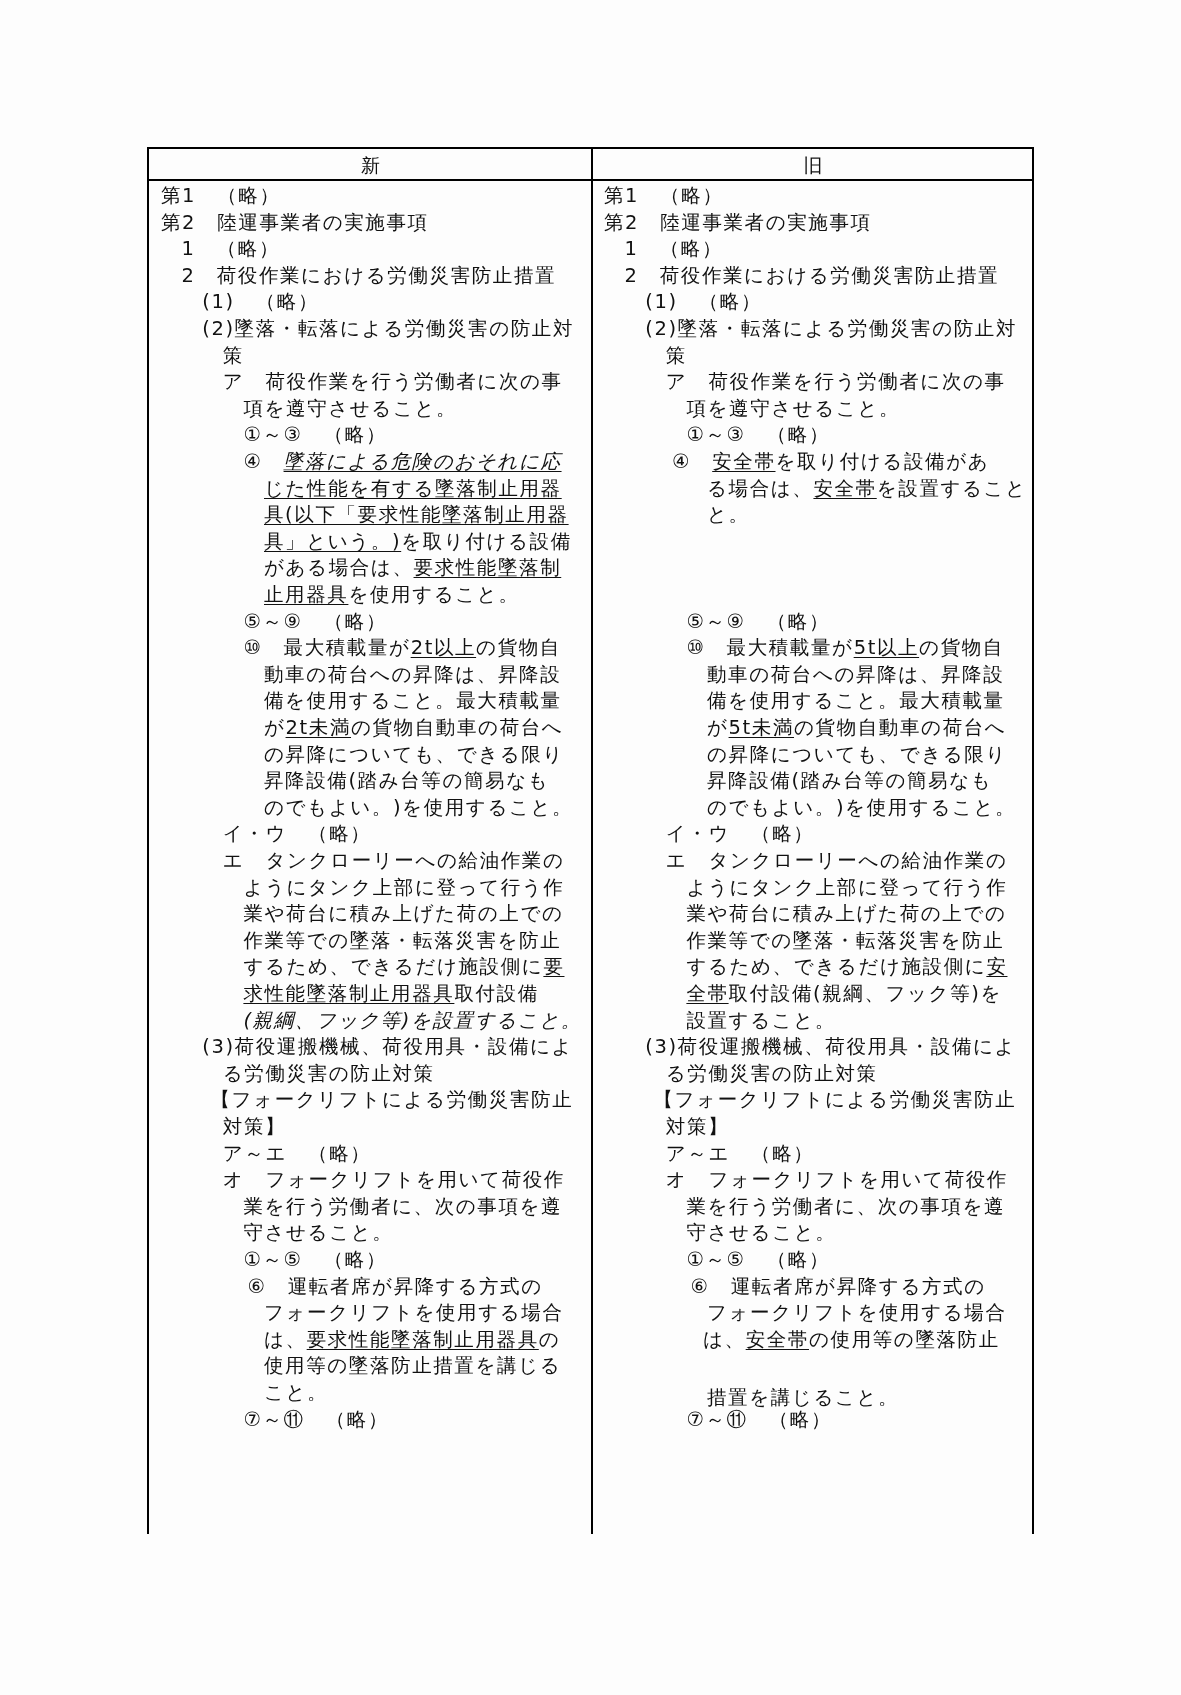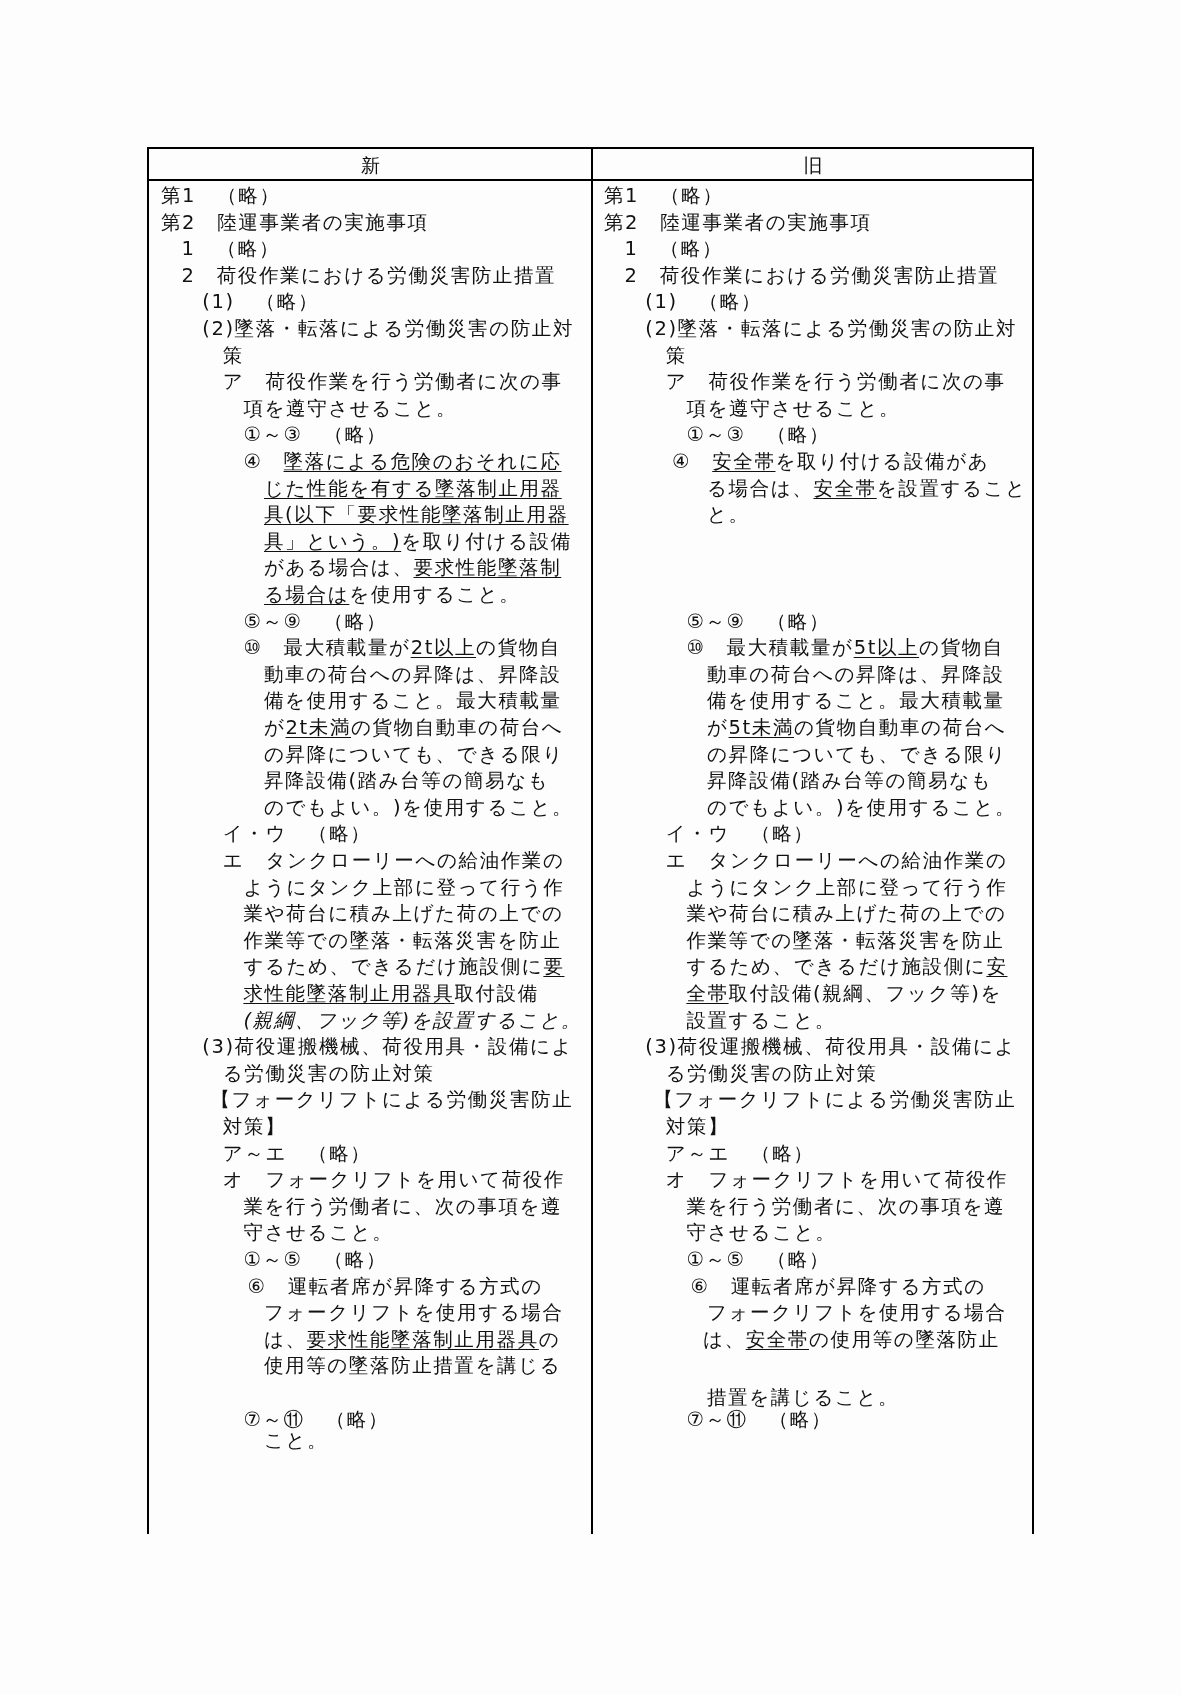--- a/index.html
+++ b/index.html
@@ -30,26 +30,26 @@
       <div class="line" style="top: 0px; left: 0px;"><span>第1　（略）</span></div>
       <div class="line" style="top: 26.6px; left: 0px;"><span>第2　陸運事業者の実施事項</span></div>
       <div class="line" style="top: 53.2px; left: 20.6px;"><span>1　（略）</span></div>
       <div class="line" style="top: 79.8px; left: 20.6px;"><span>2　荷役作業における労働災害防止措置</span></div>
       <div class="line" style="top: 106.4px; left: 41.2px;"><span>(1)　（略）</span></div>
       <div class="line" style="top: 133px; left: 41.2px;"><span>(2)墜落・転落による労働災害の防止対</span></div>
       <div class="line" style="top: 159.6px; left: 61.8px;"><span>策</span></div>
       <div class="line" style="top: 186.2px; left: 61.8px;"><span>ア　荷役作業を行う労働者に次の事</span></div>
       <div class="line" style="top: 212.8px; left: 82.4px;"><span>項を遵守させること。</span></div>
       <div class="line" style="top: 239.4px; left: 82.4px;"><span>①～③　（略）</span></div>
-      <div class="line" style="top: 266px; left: 82.4px;"><span>④　</span><span class="u">墜落による危険のおそれに応</span></div>
+      <div class="line" style="top: 266px; left: 82.4px; font-style: italic;"><span>④　</span><span class="u">墜落による危険のおそれに応</span></div>
       <div class="line" style="top: 292.6px; left: 103px;"><span class="u">じた性能を有する墜落制止用器</span></div>
       <div class="line" style="top: 319.2px; left: 103px;"><span class="u">具(以下「要求性能墜落制止用器</span></div>
       <div class="line" style="top: 345.8px; left: 103px;"><span class="u">具」という。)</span><span>を取り付ける設備</span></div>
       <div class="line" style="top: 372.4px; left: 103px;"><span>がある場合は、</span><span class="u">要求性能墜落制</span></div>
-      <div class="line" style="top: 399px; left: 103px;"><span class="u">る場合は</span><span>を使用すること。</span></div>
+      <div class="line" style="top: 399px; left: 103px;"><span class="u">止用器具</span><span>を使用すること。</span></div>
       <div class="line" style="top: 425.6px; left: 82.4px;"><span>⑤～⑨　（略）</span></div>
       <div class="line" style="top: 452.2px; left: 82.4px;"><span>⑩　最大積載量が</span><span class="u">2t以上</span><span>の貨物自</span></div>
       <div class="line" style="top: 478.8px; left: 103px;"><span>動車の荷台への昇降は、昇降設</span></div>
       <div class="line" style="top: 505.4px; left: 103px;"><span>備を使用すること。最大積載量</span></div>
       <div class="line" style="top: 532px; left: 103px; text-align: center;"><span>が</span><span class="u">2t未満</span><span>の貨物自動車の荷台へ</span></div>
       <div class="line" style="top: 558.6px; left: 103px;"><span>の昇降についても、できる限り</span></div>
       <div class="line" style="top: 585.2px; left: 103px;"><span>昇降設備(踏み台等の簡易なも</span></div>
       <div class="line" style="top: 611.8px; left: 103px;"><span>のでもよい。)を使用すること。</span></div>
       <div class="line" style="top: 638.4px; left: 61.8px;"><span>イ・ウ　（略）</span></div>
       <div class="line" style="top: 665px; left: 61.8px;"><span>エ　タンクローリーへの給油作業の</span></div>
@@ -65,21 +65,21 @@
       <div class="line" style="top: 931px; left: 61.8px;"><span>対策】</span></div>
       <div class="line" style="top: 957.6px; left: 61.8px;"><span>ア～エ　（略）</span></div>
       <div class="line" style="top: 984.2px; left: 61.8px;"><span>オ　フォークリフトを用いて荷役作</span></div>
       <div class="line" style="top: 1010.8px; left: 82.4px;"><span>業を行う労働者に、次の事項を遵</span></div>
       <div class="line" style="top: 1037.4px; left: 82.4px;"><span>守させること。</span></div>
       <div class="line" style="top: 1064px; left: 82.4px;"><span>①～⑤　（略）</span></div>
       <div class="line" style="top: 1090.6px; left: 86.52px;"><span>⑥　運転者席が昇降する方式の</span></div>
       <div class="line" style="top: 1117.2px; left: 103px;"><span>フォークリフトを使用する場合</span></div>
       <div class="line" style="top: 1143.8px; left: 103px;"><span>は、</span><span class="u">要求性能墜落制止用器具</span><span>の</span></div>
       <div class="line" style="top: 1170.4px; left: 103px;"><span>使用等の墜落防止措置を講じる</span></div>
-      <div class="line" style="top: 1197px; left: 103px; margin-top: 48px;"><span>こと。</span></div>
+      <div class="line" style="top: 1197px; left: 103px;"><span>こと。</span></div>
       <div class="line" style="top: 1223.6px; left: 82.4px;"><span>⑦～⑪　（略）</span></div>
     </div>
   <div class="col old" id="col-old">
       <div class="line" style="top: 0px; left: 0px;"><span>第1　（略）</span></div>
       <div class="line" style="top: 26.6px; left: 0px;"><span>第2　陸運事業者の実施事項</span></div>
       <div class="line" style="top: 53.2px; left: 20.6px;"><span>1　（略）</span></div>
       <div class="line" style="top: 79.8px; left: 20.6px;"><span>2　荷役作業における労働災害防止措置</span></div>
       <div class="line" style="top: 106.4px; left: 41.2px;"><span>(1)　（略）</span></div>
       <div class="line" style="top: 133px; left: 41.2px;"><span>(2)墜落・転落による労働災害の防止対</span></div>
       <div class="line" style="top: 159.6px; left: 61.8px;"><span>策</span></div>

